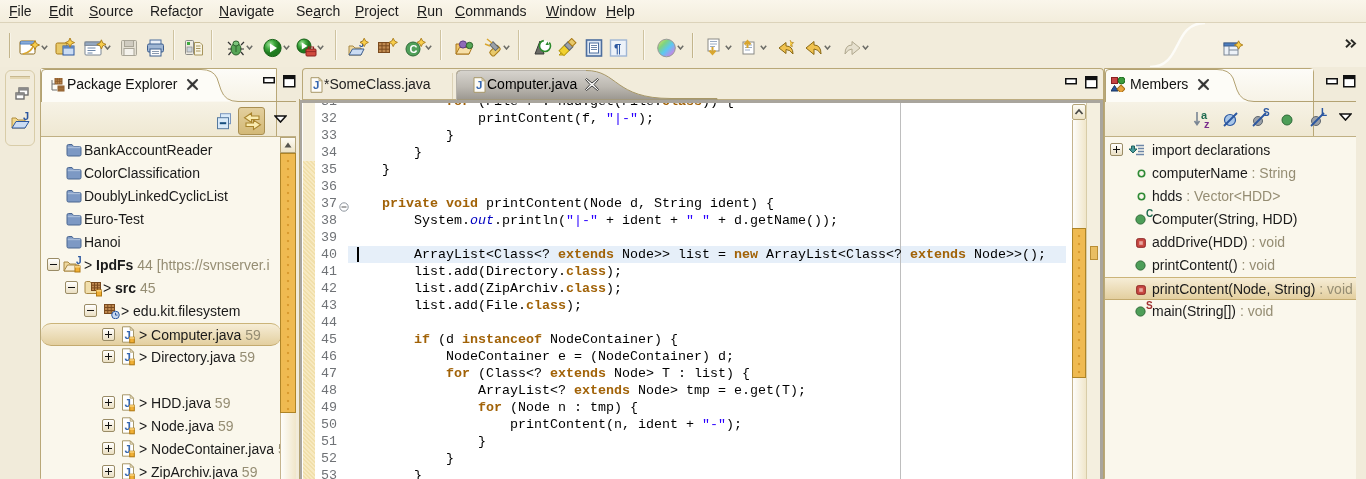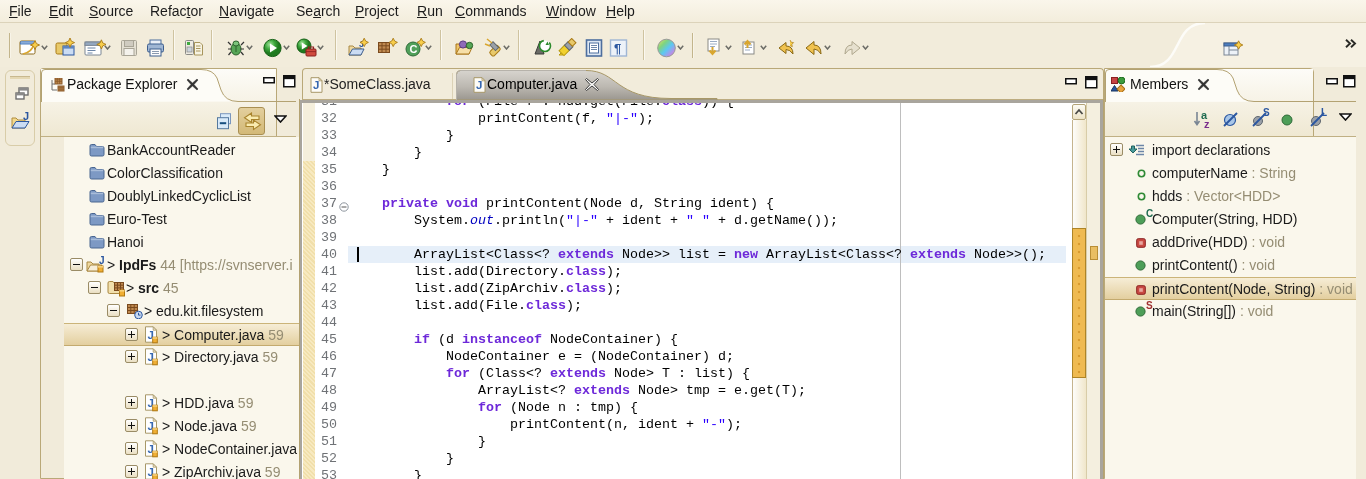--- a/index.html
+++ b/index.html
@@ -43,21 +43,21 @@
 .expander.plus:after { content:""; position:absolute; top:2px; bottom:2px; left:5px; width:1px; background:#111; }
 
 .sbtn { position:absolute; background:linear-gradient(#FDFBF4,#EDE3C6); border:1px solid #B4A478; }
 .sbtn svg { display:block; margin:3px auto 0; }
 .strough { position:absolute; background:linear-gradient(90deg,#FEFDFA,#F0E6CA); border-left:1px solid #C5B48E; }
 .sthumb { position:absolute; background:#EFBA51; border:1px solid #AE8426;
   background-image:radial-gradient(circle at 50% 50%, #D99B2F 1.2px, transparent 1.6px);
   background-size:14px 8px; background-position:50% 3px; }
 
 .mono { font-family:"Liberation Mono", monospace; }
-.kw { color:#6d28d9; }
+.kw { color:#a16207; }
 .st { color:#2A00FF; }
 .sf { color:#0000C0; }
 </style>
 </head>
 <body>
 <svg width="0" height="0" style="position:absolute">
   <defs>
     <symbol id="foldblue" viewBox="0 0 16 15">
       <path d="M1 4 Q1 2.5 2.5 2.5 L6 2.5 L7.5 4.5 L13.5 4.5 Q15 4.5 15 6 L15 12.5 Q15 14 13.5 14 L2.5 14 Q1 14 1 12.5 Z" fill="#7D99C4" stroke="#4A6690"></path>
       <path d="M1.8 5.4 L14.2 5.4" stroke="#A8BCD9" stroke-width="1.6"></path>
@@ -365,21 +365,21 @@
     </svg>
     <div class="abs" style="left:197px;top:38px;width:27px;height:28px;background:linear-gradient(#E3CF9D,#D3B977);border:1px solid #A98F52;border-radius:3px;"></div>
     <svg class="abs" style="left:202px;top:43px" width="19" height="19" viewBox="0 0 19 19">
       <path d="M8.5 1 L8.5 4 L16 4 L16 7.5 L8.5 7.5 L8.5 10.5 L1.5 5.8 Z" fill="#F9EBB0" stroke="#A8832C" stroke-width="1.1"></path>
       <path d="M10.5 8 L10.5 11 L3 11 L3 14.5 L10.5 14.5 L10.5 17.5 L17.5 12.8 Z" fill="#F9EBB0" stroke="#A8832C" stroke-width="1.1"></path>
     </svg>
     <svg class="abs" style="left:233px;top:46px" width="13" height="8" viewBox="0 0 13 8">
         <path d="M1 1 h11 L6.5 7 Z" fill="#fff" stroke="#111" stroke-width="1.6"></path>
       </svg>
     <div class="abs" style="left:0;top:67px;width:255px;height:1px;background:#C0B084;"></div>
-    <div class="pbody" style="top:68px;width:255px;height:342px;margin-left:23px;" id="petree">
+    <div class="pbody" style="top:68px;width:255px;height:342px;" id="petree">
       <div class="trow" style="top:2px;width:240px;">
           <svg class="abs" style="left:25px;top:3px" width="16" height="15">
             <use href="#foldblue"></use>
           </svg>
           <span class="lbl" style="left:43px">BankAccountReader</span>
         </div>
       <div class="trow" style="top:25px;width:240px;">
           <svg class="abs" style="left:25px;top:3px" width="16" height="15">
             <use href="#foldblue"></use>
           </svg>
@@ -417,21 +417,21 @@
           </svg>
           <span class="lbl" style="left:62px">&gt; <b>src</b> <span class="grey">45</span></span>
         </div>
       <div class="trow" style="top:163px;width:240px;">
           <span class="expander" style="left:43px"></span>
           <svg class="abs" style="left:62px;top:3px" width="17" height="16">
             <use href="#pkgicon"></use>
           </svg>
           <span class="lbl" style="left:80px">&gt; edu.kit.filesystem</span>
         </div>
-      <div class="trow selrow" style="top:186px;width:240px;">
+      <div class="trow selrow" style="top:186px;width:240px;border-radius:10px;">
           <span class="expander plus" style="left:61px"></span>
           <svg class="abs" style="left:80px;top:2px" width="15" height="18">
             <use href="#javafile"></use>
           </svg>
           <span class="lbl" style="left:98px">&gt; Computer.java <span class="grey">59</span></span>
         </div>
       <div class="trow" style="top:209px;width:240px;">
           <span class="expander plus" style="left:61px"></span>
           <svg class="abs" style="left:80px;top:2px" width="15" height="18">
             <use href="#javafile"></use>

